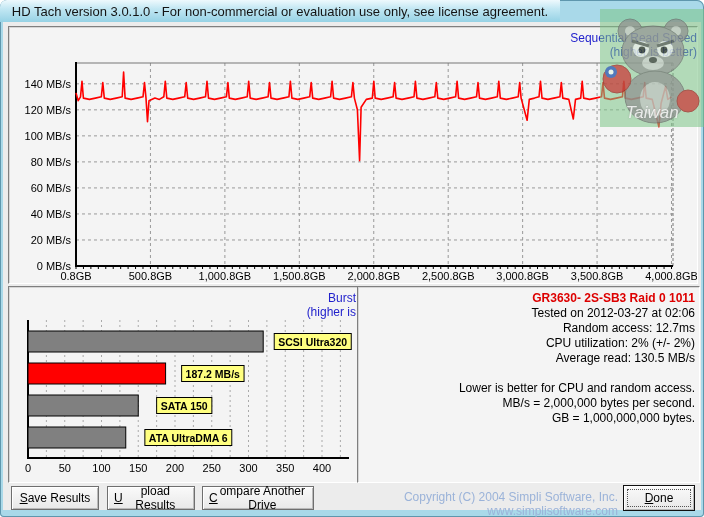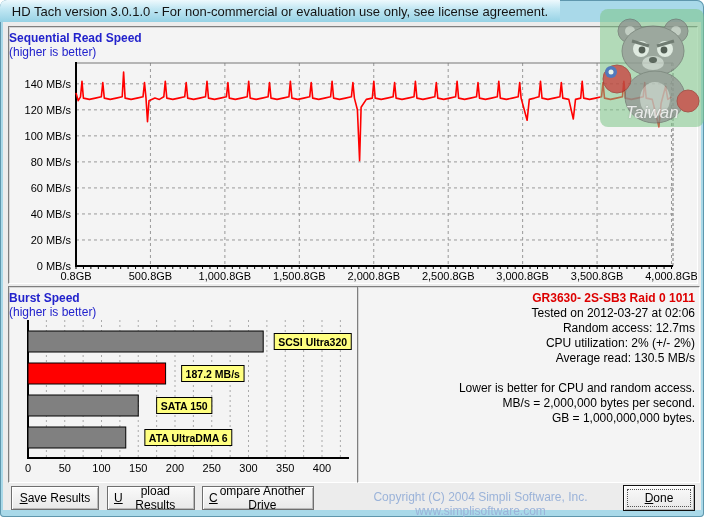--- a/index.html
+++ b/index.html
@@ -9,43 +9,43 @@
             background:linear-gradient(#eef9fd 0%,#c2e7f3 40%,#96d2e5 100%);
             display:flex;align-items:center;justify-content:center;text-align:right;}
   #title-text{font-size:13px;color:#141414;white-space:nowrap;}
   #client{position:absolute;left:3px;top:22px;width:698px;height:488px;background:#ececec;}
   .panel{position:absolute;background:#f4f4f4;
          border:1px solid;border-color:#7f7f7f #ffffff #ffffff #7f7f7f;
          box-shadow:inset 1px 1px 0 rgba(0,0,0,0.12);}
   #seq-panel{left:5px;top:4px;width:688px;height:256px;}
   #burst-panel{left:5px;top:264px;width:345px;height:195px;padding-left:40px;}
   #info-panel{left:354px;top:264px;width:341px;height:195px;}
-  .chart-title{position:absolute;left:0;top:4px;width:100%;text-align:left;
-               font-size:12px;font-weight:bold;line-height:14px;}
-  .chart-subtitle{position:absolute;left:0;top:18px;width:100%;text-align:left;
+  .chart-title{position:absolute;left:0;top:4px;width:100%;text-align:right;
+               font-size:12px;font-weight:normal;line-height:14px;}
+  .chart-subtitle{position:absolute;left:0;top:18px;width:100%;text-align:right;
                   font-size:12px;line-height:14px;}
   .chart-svg{position:absolute;left:0;top:0;}
   #info-panel .inner{position:absolute;left:6px;top:4px;right:4px;font-size:12px;line-height:15px;color:#000;text-align:right;}
   #drive-name{font-weight:bold;}
   .detail-line{padding-left:8px;}
   .spacer-line{height:15px;}
   .btn{position:absolute;height:24px;background:linear-gradient(#fafafa,#e8e8e8);
        border:1px solid #6f6f6f;box-shadow:inset 1px 1px 0 #ffffff,inset -1px -1px 0 #b9b9b9;
        font-size:12px;color:#000;display:flex;align-items:center;justify-content:center;
        font-family:"Liberation Sans",sans-serif;cursor:default;}
   #save-btn{left:8px;top:464px;width:88px;}
   #upload-btn{left:104px;top:464px;width:88px;}
   #compare-btn{left:199px;top:464px;width:112px;}
   #done-btn{left:620px;top:463px;width:72px;height:26px;border:1px solid #101010;
             background:linear-gradient(#fafafa,#e8e8e8);
             box-shadow:inset 1px 1px 0 #ffffff,inset -1px -1px 0 #b9b9b9;
             outline:1px dotted #555;outline-offset:-5px;}
   #copyright{position:absolute;left:340px;top:468px;width:275px;text-align:center;font-size:12px;}
   #watermark{position:absolute;left:600px;top:9px;width:104px;height:118px;z-index:60;
-             background:rgba(123,197,134,0.55);border-radius:8px;pointer-events:none;}
+             background:rgba(123,197,134,0.55);border-radius:0;pointer-events:none;}
   #watermark svg{position:absolute;left:0;top:0;}
   #watermark-label{position:absolute;left:0;bottom:4px;width:100%;text-align:center;
                    font-size:17px;font-style:italic;color:rgba(255,255,255,0.8);
                    text-shadow:0 0 2px rgba(120,120,120,0.5);}
   u{text-decoration:underline;}
 </style>
 </head>
 <body>
 
 <div id="window">
@@ -242,21 +242,21 @@
             <div class="">Lower is better for CPU and random access.</div>
             <div class="">MB/s = 2,000,000 bytes per second.</div>
             <div class="">GB = 1,000,000,000 bytes.</div>
           </div>
       </div>
     </div>
 
     <button id="save-btn" class="btn"><u>S</u>ave Results</button>
     <button id="upload-btn" class="btn"><u>U</u>pload Results</button>
     <button id="compare-btn" class="btn"><u>C</u>ompare Another Drive</button>
-    <div id="copyright" style="color: rgb(155, 179, 217);">Copyright (C) 2004 Simpli Software, Inc. www.simplisoftware.com</div>
+    <div id="copyright" style="color: rgb(155, 179, 217); text-align: right;">Copyright (C) 2004 Simpli Software, Inc. www.simplisoftware.com</div>
     <button id="done-btn" class="btn"><u>D</u>one</button>
 
   </div>
 
   <div id="watermark">
     <svg width="104" height="118" viewBox="0 0 104 118">
       <g opacity="0.7">
         <circle cx="30" cy="22" r="12" fill="#8d8d8d" stroke="#6c6c6c"></circle>
         <circle cx="76" cy="22" r="12" fill="#8d8d8d" stroke="#6c6c6c"></circle>
         <circle cx="30" cy="22" r="5" fill="#c9c9c9"></circle>

